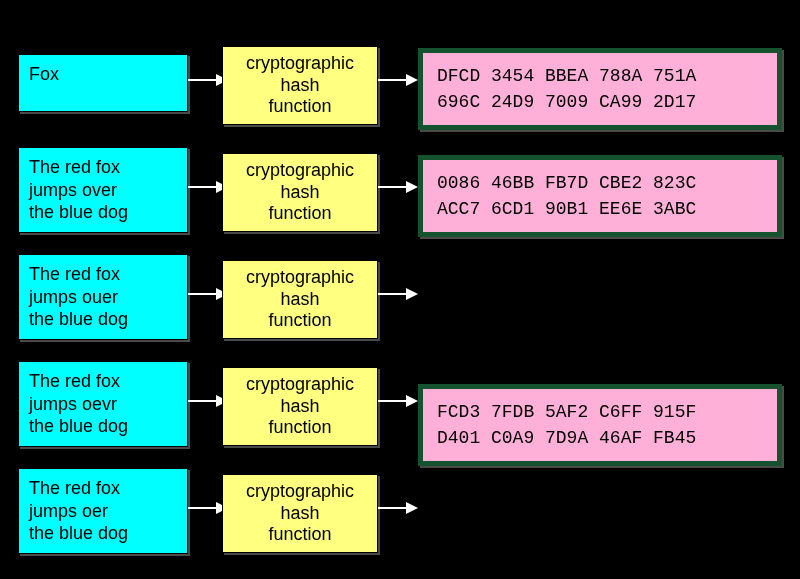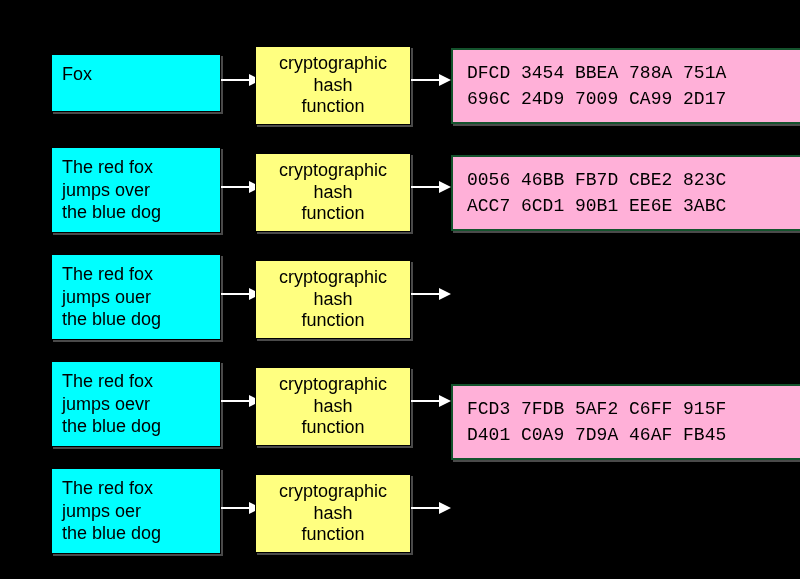--- a/index.html
+++ b/index.html
@@ -9,21 +9,20 @@
     width: 800px;
     height: 579px;
     font-family: sans-serif;
     position: relative;
   }
   .row {
     position: absolute;
     left: 0;
     width: 660px;
     height: 100px;
-    margin-left: 33px;
   }
   .header {
     position: absolute;
     color: #fff;
     font-size: 22px;
     top: 6px;
     margin-top: 48px;
   }
   .input-box {
     position: absolute;
@@ -48,21 +47,21 @@
     font-size: 18px;
     text-align: center;
     line-height: 1.2;
     box-sizing: border-box;
   }
   .output-box {
     position: absolute;
     left: 418px;
     width: 364px;
     background: #ffb0d8;
-    border: 2px solid #14532d;
+    border: 5px solid #14532d;
     box-shadow: 2px 2px 0 #4a4a4a;
     padding: 10px 14px;
     font-family: "Courier New", monospace;
     font-size: 18px;
     line-height: 1.45;
     white-space: pre;
     box-sizing: border-box;
   }
   .hl {
     background: #00ffff;
@@ -96,21 +95,21 @@
       <div class="input-box" style="top:0px;height:86px">The red fox<br>jumps over<br>the blue dog</div>
       <svg class="arrow" style="left:188px;top:30px" width="40" height="20">
     <line x1="0" y1="10" x2="28" y2="10" stroke="#fff" stroke-width="2"></line>
     <polygon points="28,4 40,10 28,16" fill="#fff"></polygon>
   </svg>
       <div class="func-box" style="top:6px">cryptographic<br>hash<br>function</div>
       <svg class="arrow" style="left:378px;top:30px" width="40" height="20">
     <line x1="0" y1="10" x2="28" y2="10" stroke="#fff" stroke-width="2"></line>
     <polygon points="28,4 40,10 28,16" fill="#fff"></polygon>
   </svg>
-      <div class="output-box" style="top:8px">0056 46BB FB7D CBE2 823C
+      <div class="output-box" style="top:8px">0086 46BB FB7D CBE2 823C
 ACC7 6CD1 90B1 EE6E 3ABC</div>
     </div>
     <div class="row" style="top: 254px;">
       <div class="input-box" style="top:0px;height:86px">The red fox<br>jumps o<span class="hl">u</span>er<br>the blue dog</div>
       <svg class="arrow" style="left:188px;top:30px" width="40" height="20">
     <line x1="0" y1="10" x2="28" y2="10" stroke="#fff" stroke-width="2"></line>
     <polygon points="28,4 40,10 28,16" fill="#fff"></polygon>
   </svg>
       <div class="func-box" style="top:6px">cryptographic<br>hash<br>function</div>
       <svg class="arrow" style="left:378px;top:30px" width="40" height="20">

